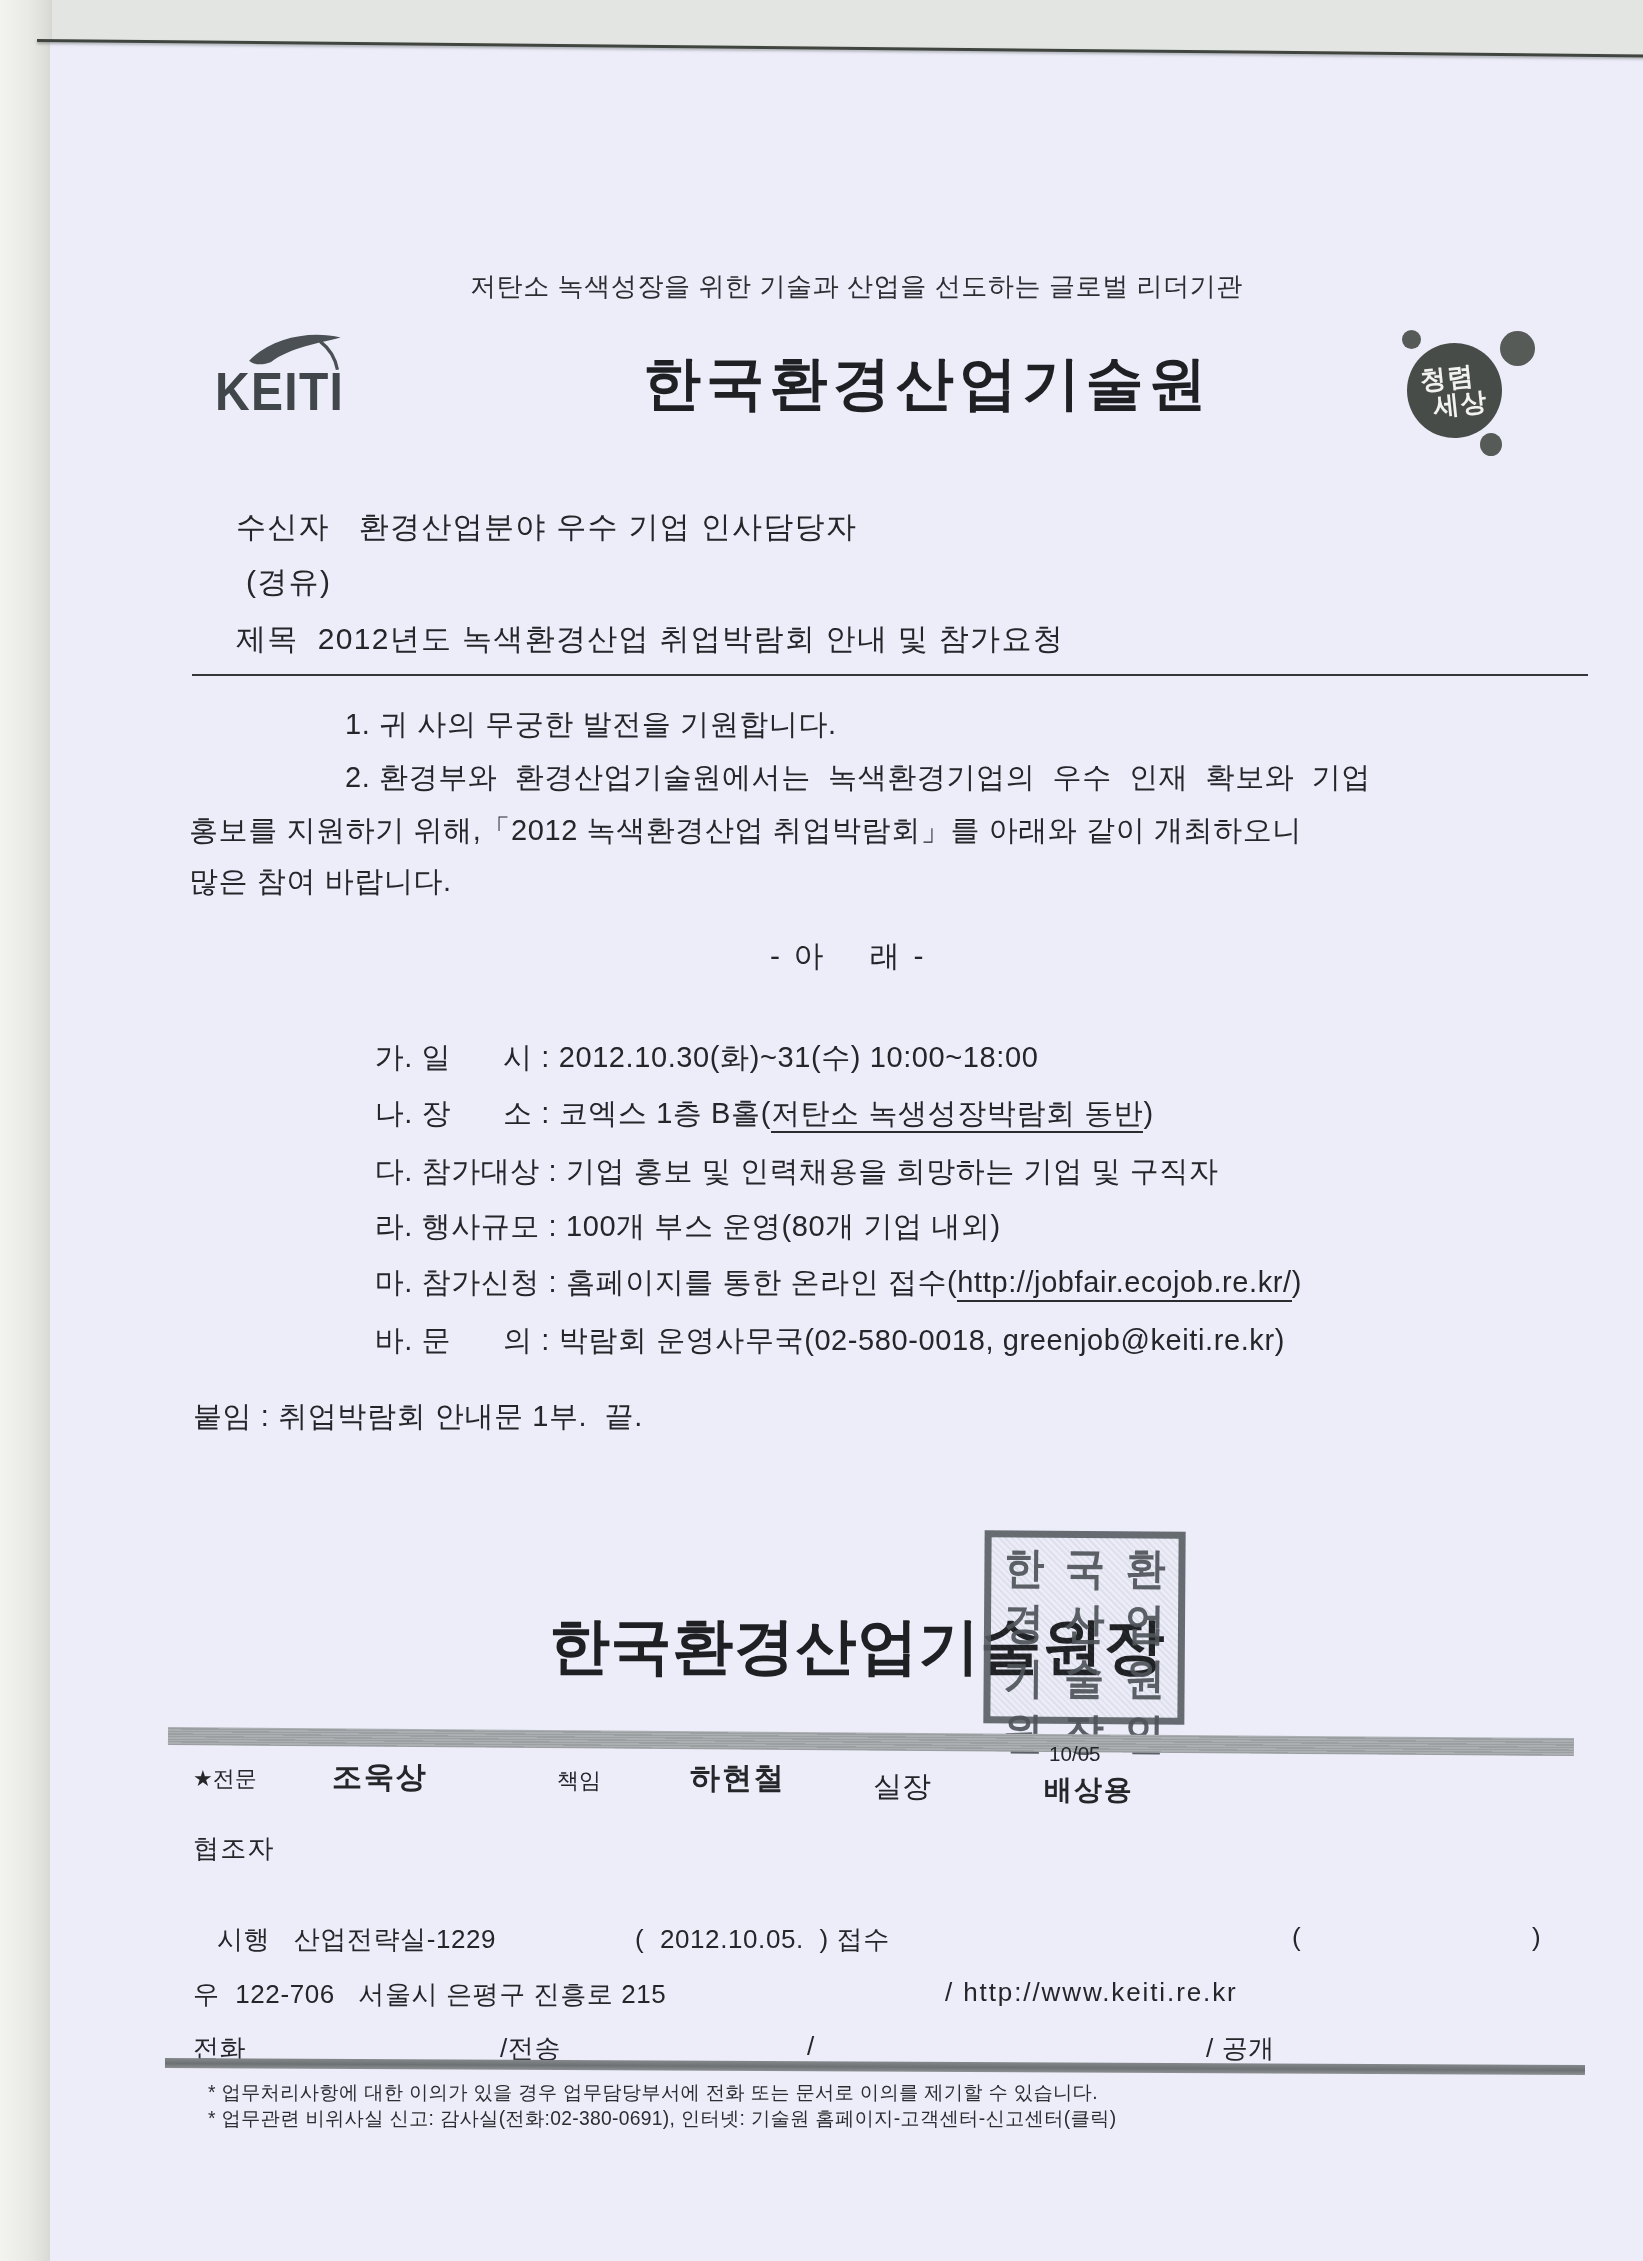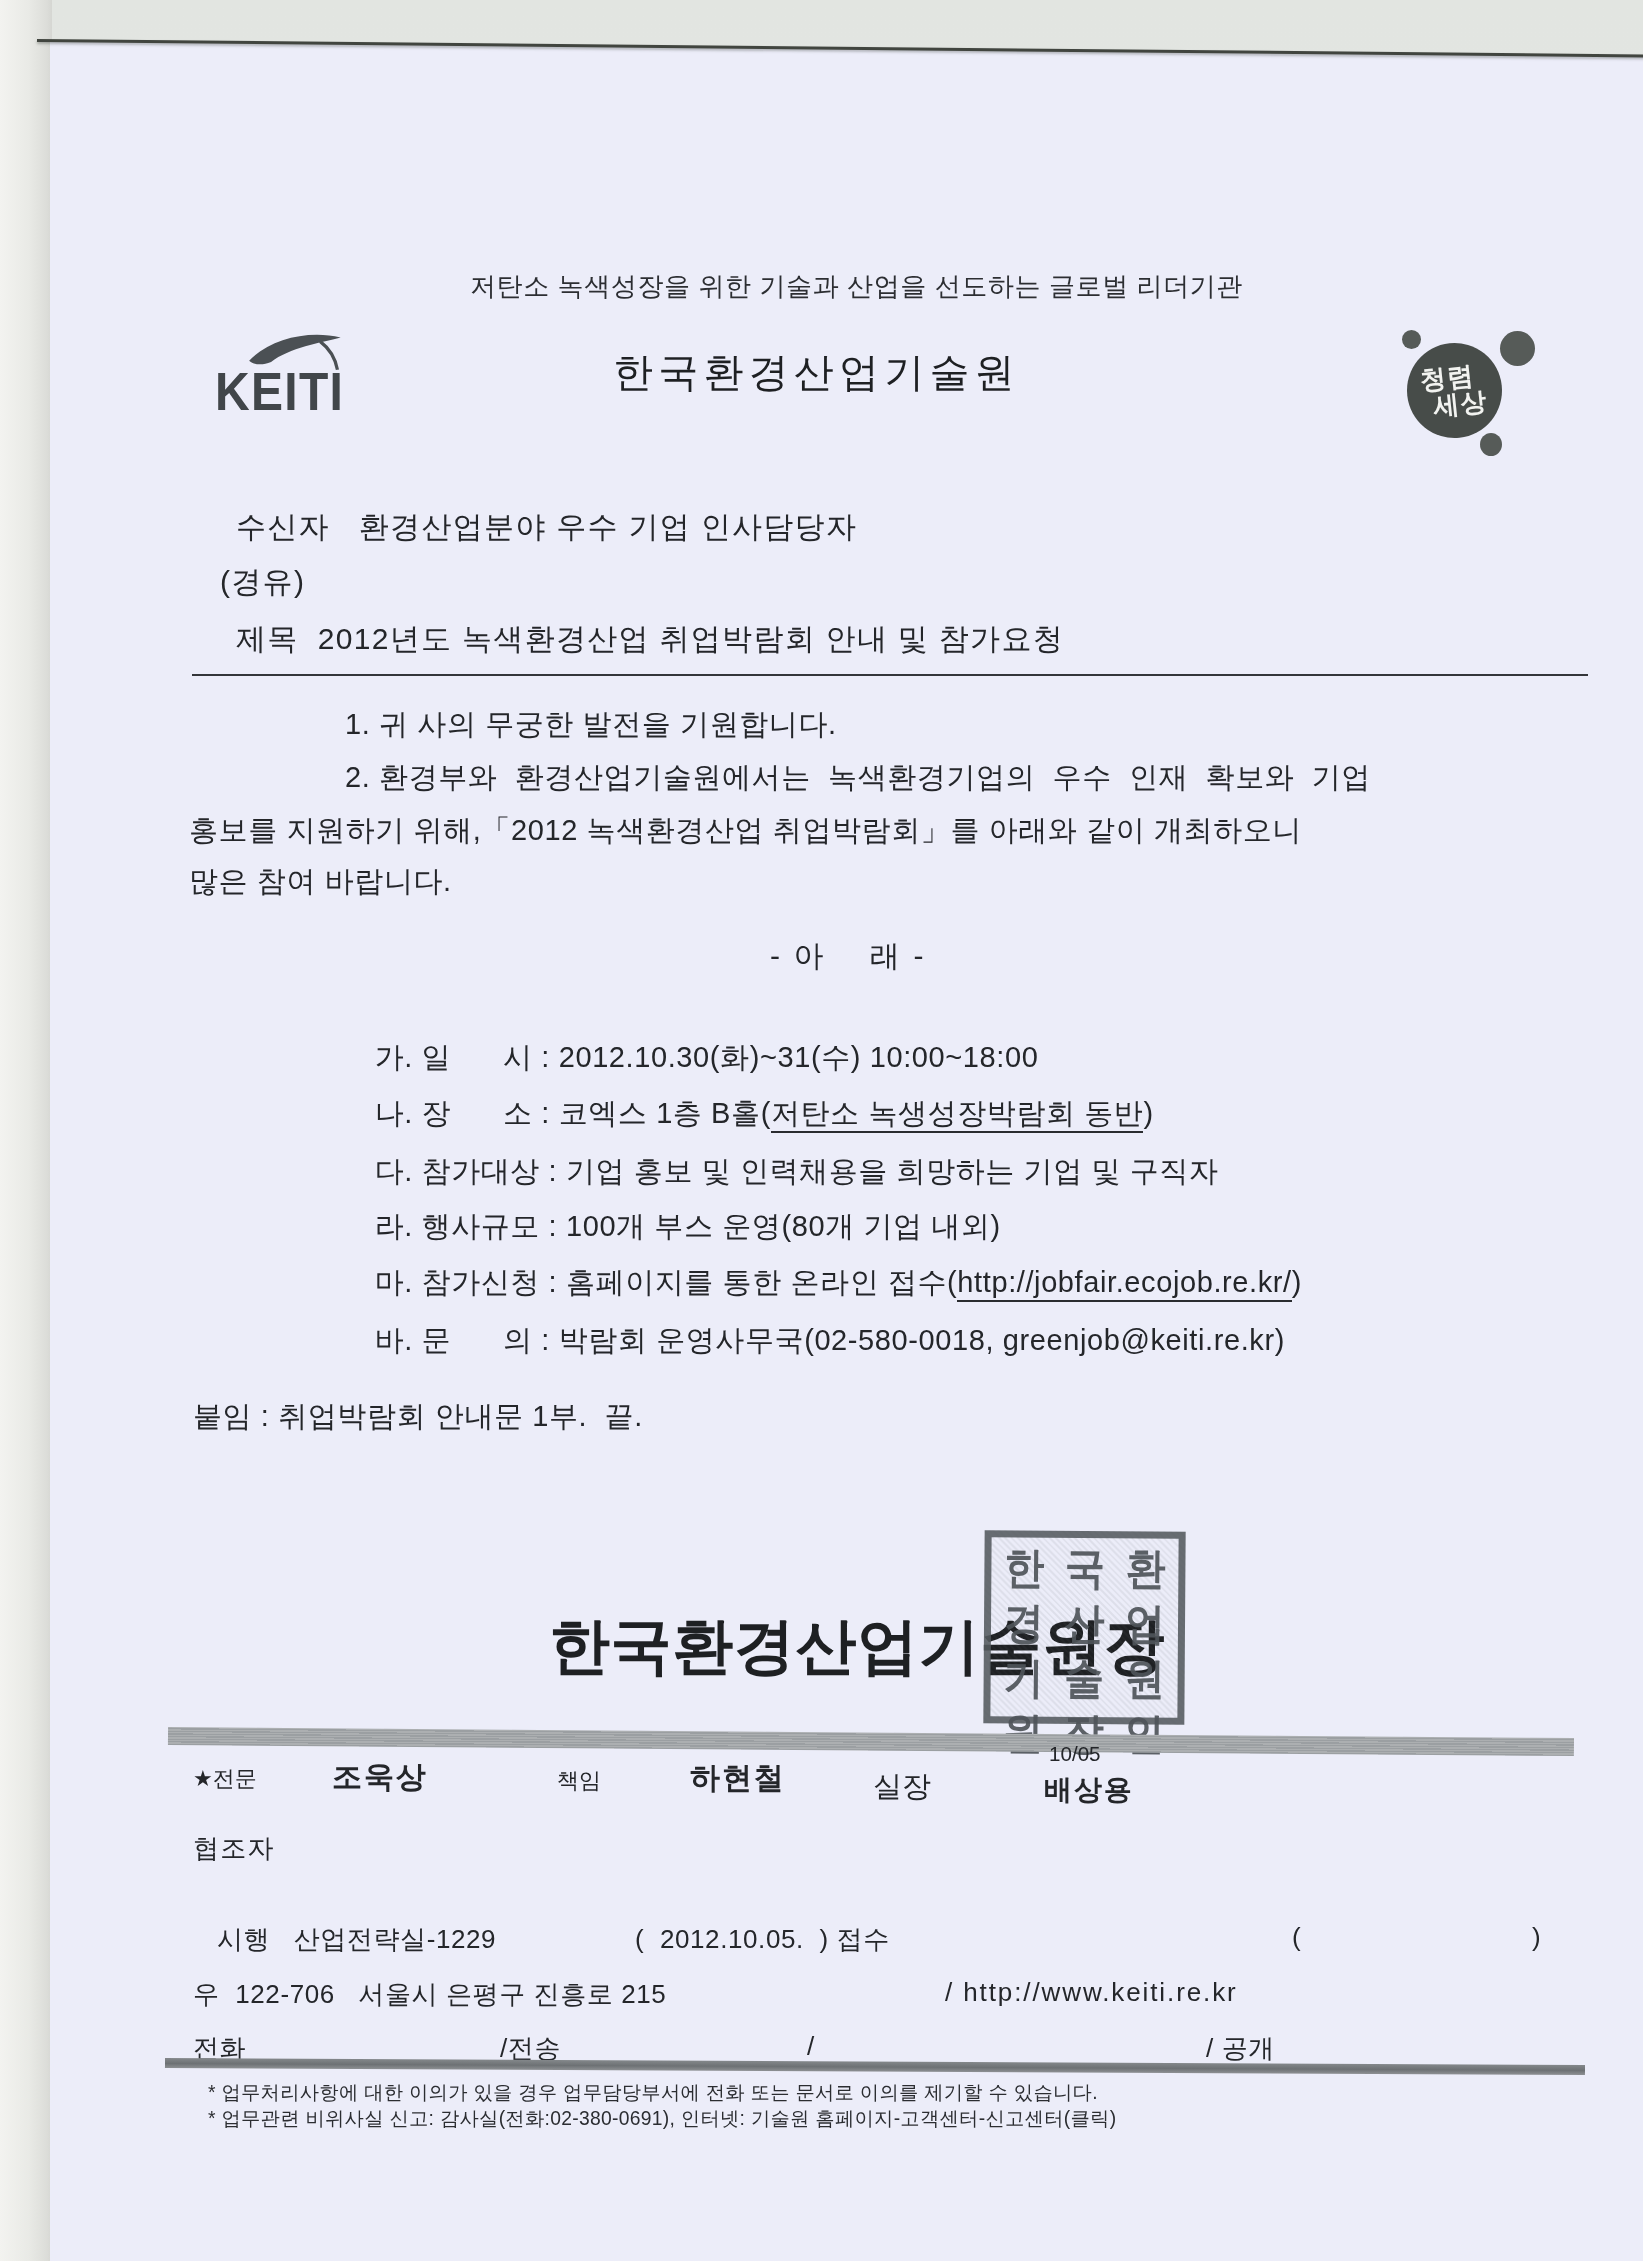--- a/index.html
+++ b/index.html
@@ -64,32 +64,32 @@
   <div class="t" style="left:470px;top:269px;font-size:26px;letter-spacing:0.6px;color:#2c2e32;">저탄소 녹색성장을 위한 기술과 산업을 선도하는 글로벌 리더기관</div>
 
   <div class="keiti-swoosh">
     <svg width="116" height="52" viewBox="0 0 180 80">
       <path d="M8 52 C 40 18, 100 4, 150 16 C 120 24, 70 32, 42 54 C 28 60, 14 58, 8 52 Z" fill="#4b5054"></path>
       <path d="M118 22 C 134 34, 142 50, 145 66" stroke="#4b5054" stroke-width="5" fill="none"></path>
     </svg>
   </div>
   <div class="keiti-text">KEITI</div>
 
-  <div class="t" style="left:613px;top:345px;font-size:40px;font-weight:normal;letter-spacing:5.2px;color:#1e2023;">한국환경산업기술원</div>
+  <div class="t" style="left:643px;top:345px;font-size:58px;font-weight:bold;letter-spacing:5.2px;color:#1e2023;">한국환경산업기술원</div>
 
   <div class="int-stamp">
     <span class="l1">청렴</span>
     <span class="l2">세상</span>
   </div>
   <div class="dot d1"></div>
   <div class="dot d2"></div>
   <div class="dot d3"></div>
 
   <div class="t" style="left:236px;top:507px;font-size:30px;letter-spacing:1.3px;">수신자   환경산업분야 우수 기업 인사담당자</div>
-  <div class="t" style="left:220px;top:562px;font-size:30px;letter-spacing:1.3px;">(경유)</div>
+  <div class="t" style="left:246px;top:562px;font-size:30px;letter-spacing:1.3px;">(경유)</div>
   <div class="t" style="left:236px;top:619px;font-size:30px;letter-spacing:1.3px;">제목  2012년도 녹색환경산업 취업박람회 안내 및 참가요청</div>
   <div class="subject-rule"></div>
 
   <div class="t" style="left:345px;top:705px;font-size:29px;letter-spacing:0.6px;">1. 귀 사의 무궁한 발전을 기원합니다.</div>
   <div class="t" style="left:345px;top:758px;font-size:29px;letter-spacing:0.6px;">2. 환경부와  환경산업기술원에서는  녹색환경기업의  우수  인재  확보와  기업</div>
   <div class="t" style="left:189px;top:811px;font-size:29px;letter-spacing:0.6px;">홍보를 지원하기 위해,「2012 녹색환경산업 취업박람회」를 아래와 같이 개최하오니</div>
   <div class="t" style="left:189px;top:862px;font-size:29px;letter-spacing:0.6px;">많은 참여 바랍니다.</div>
 
   <div class="t" style="left:770px;top:936px;font-size:30px;letter-spacing:2.6px;">- 아    래 -</div>
 

